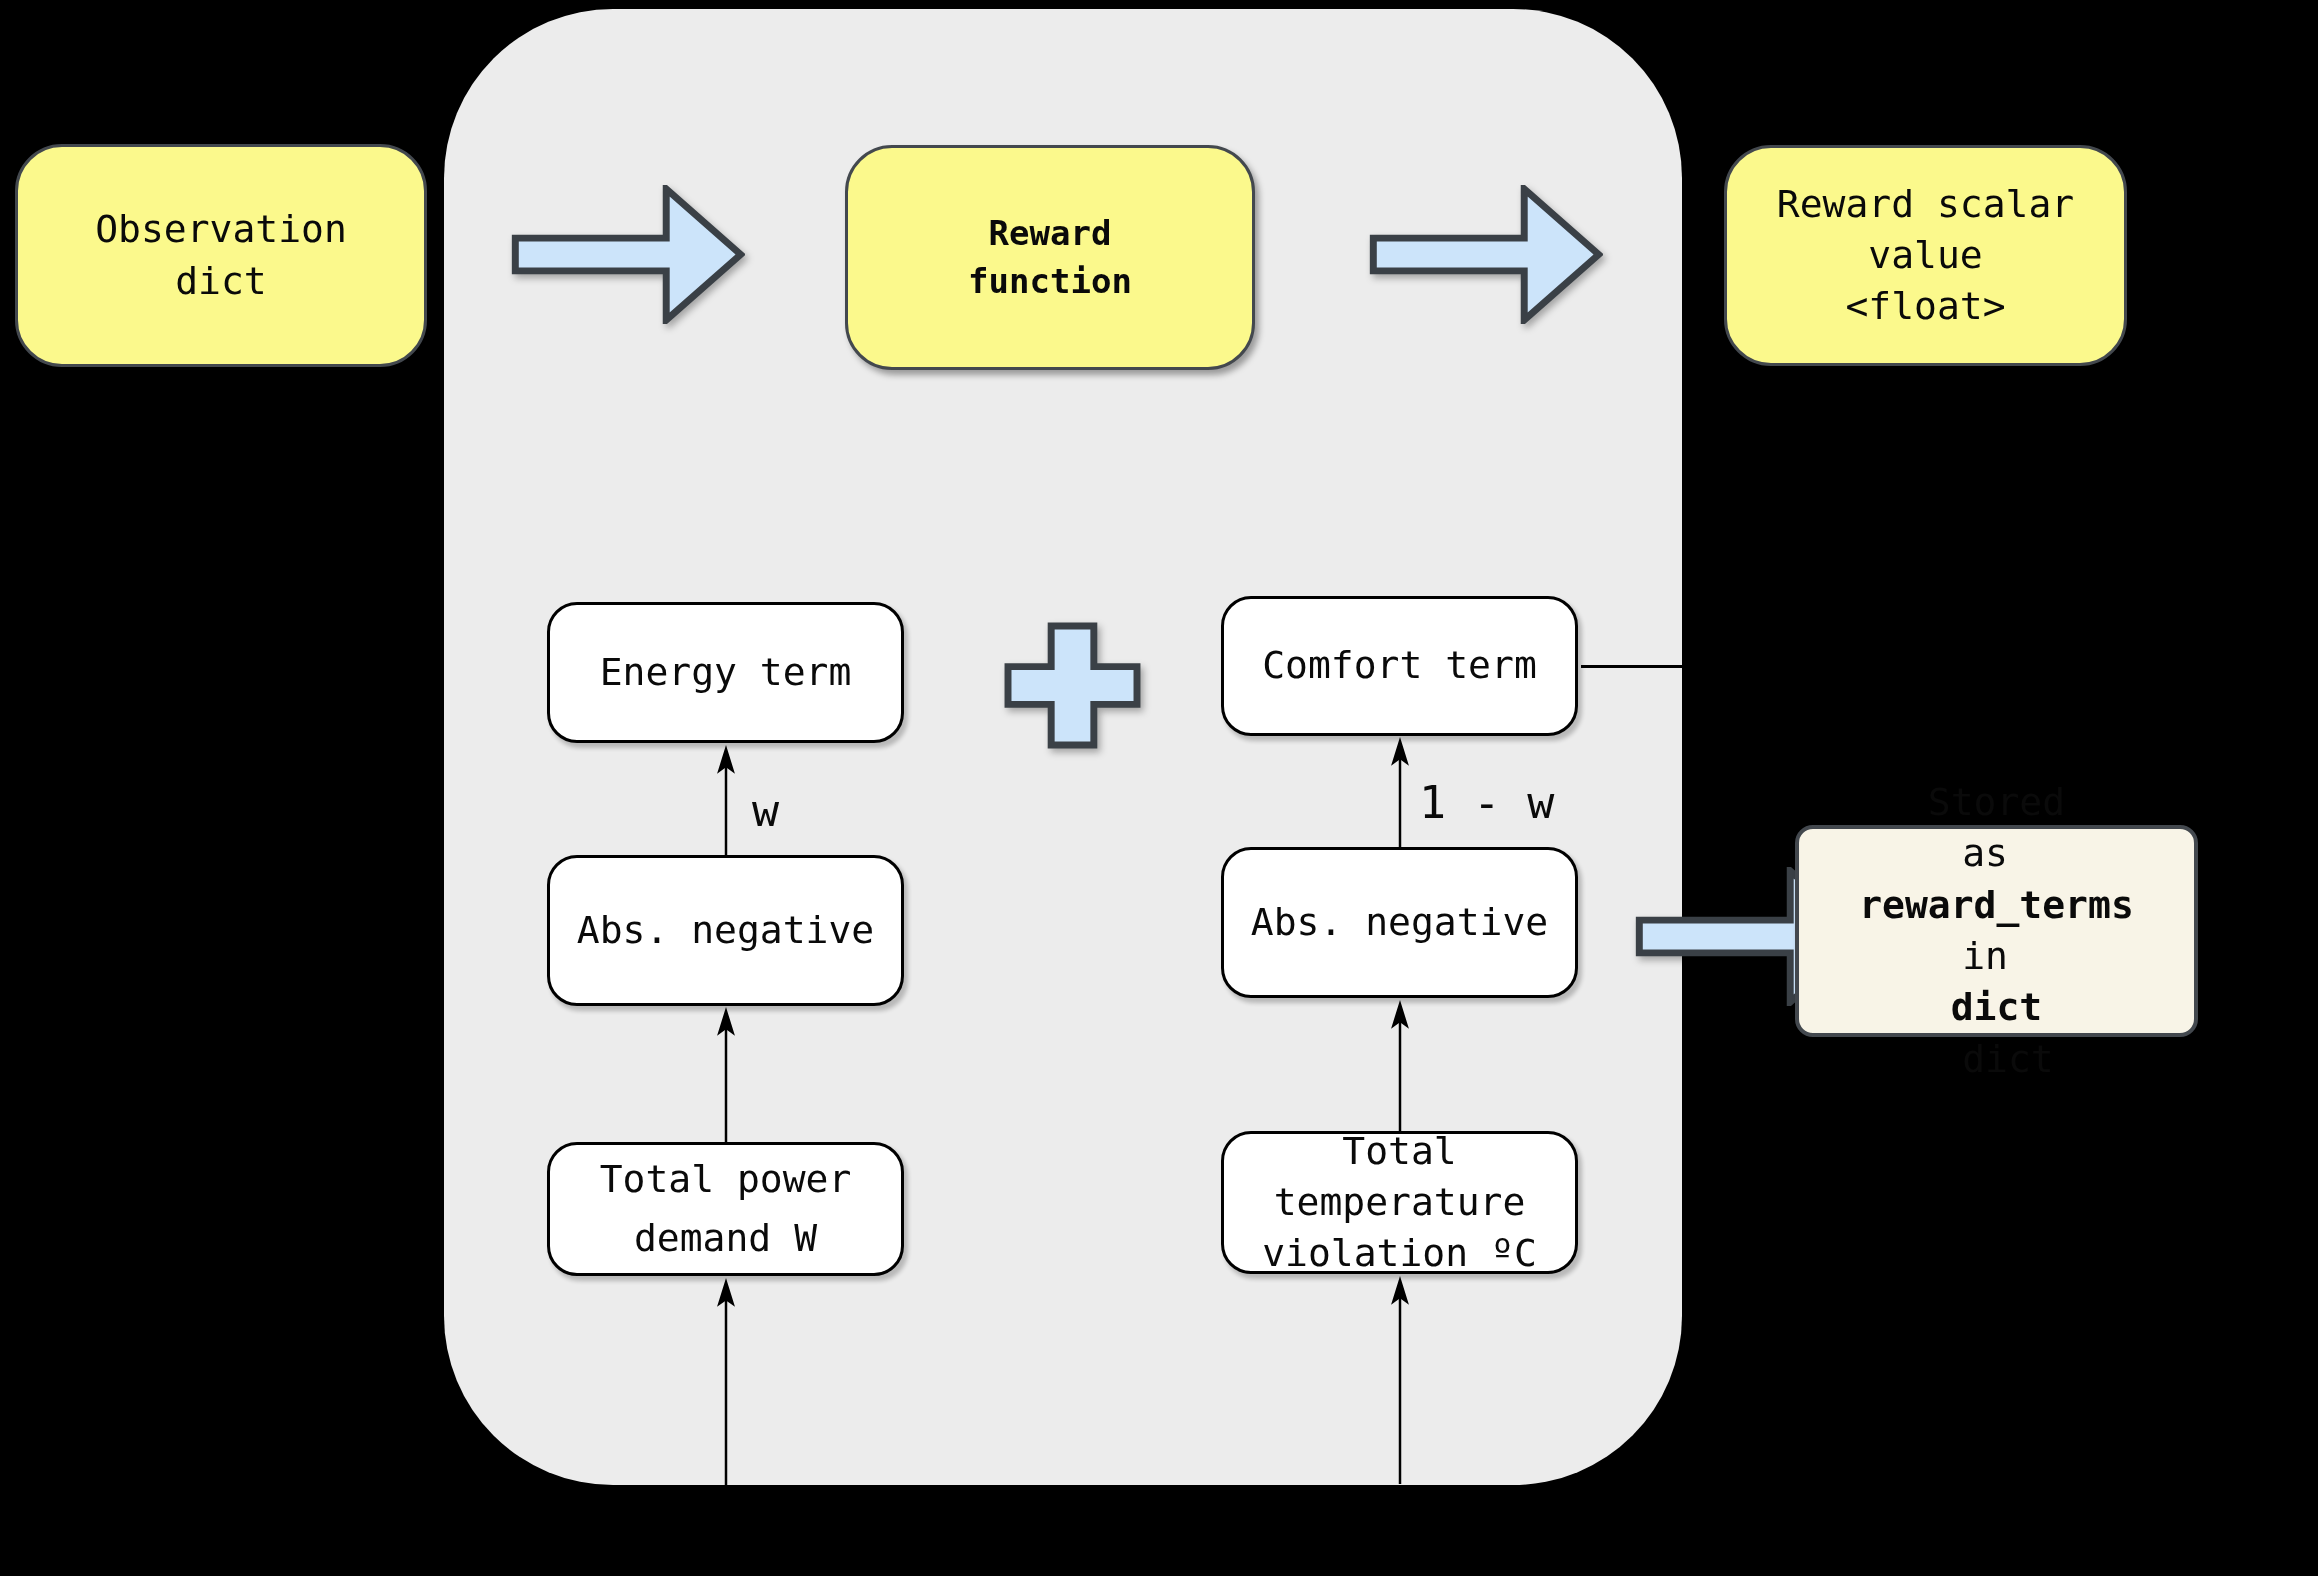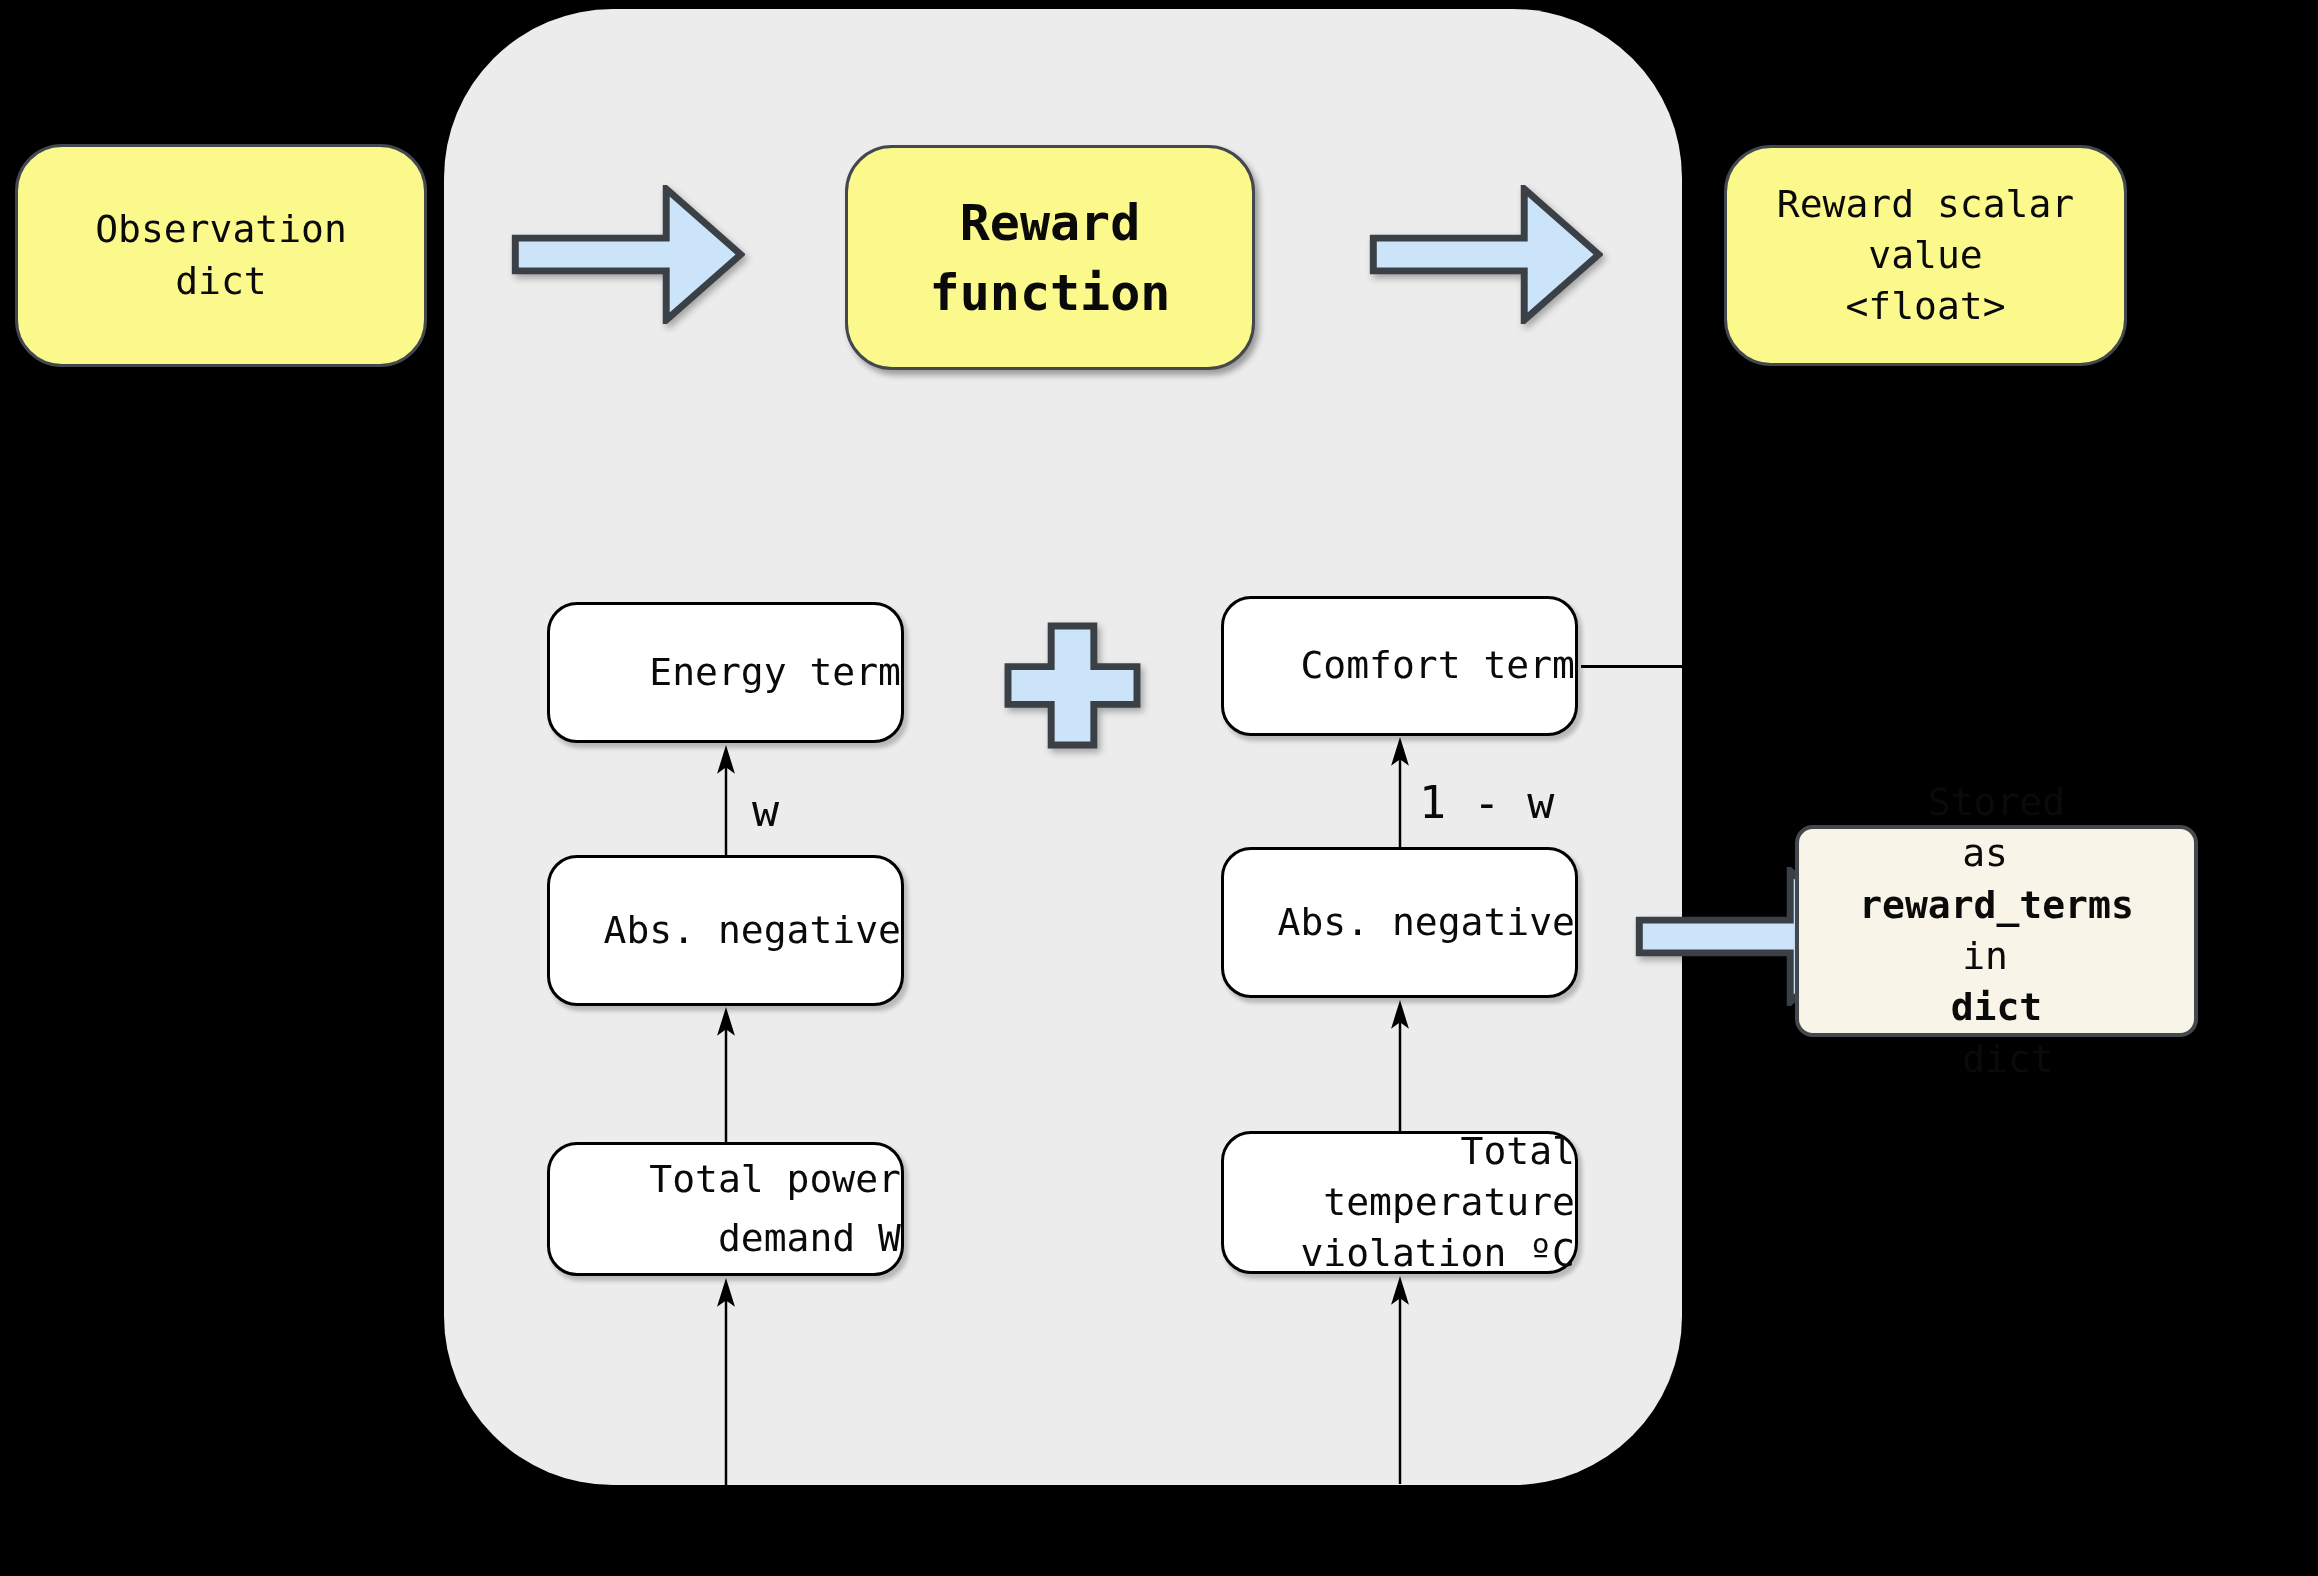--- a/index.html
+++ b/index.html
@@ -30,29 +30,28 @@
     background:#FBF98C;
     border:3px solid #43484E;
     border-radius:47px;
     box-shadow:4px 5px 6px rgba(0,0,0,0.35);
   }
   .white{
     background:#FFFFFF;
     border:3px solid #000000;
     border-radius:30px;
     box-shadow:3.5px 4.5px 4.5px rgba(0,0,0,0.22);
-    align-items:flex-end;
   }
   .beige{
     background:#F8F4E7;
     border:4px solid #43484E;
     border-radius:47px;
     box-shadow:4px 5px 6px rgba(0,0,0,0.35);
   }
-  .title-bold{font-size:50px;font-weight:bold;line-height:1.4;}
+  .title-bold{font-size:34px;font-weight:bold;line-height:1.4;}
   .edge-label{
     position:absolute;
     font-size:45px;
     color:#0a0a0a;
     white-space:pre;
   }
   .hline{
     position:absolute;
     height:2.5px;background:#000;
   }

